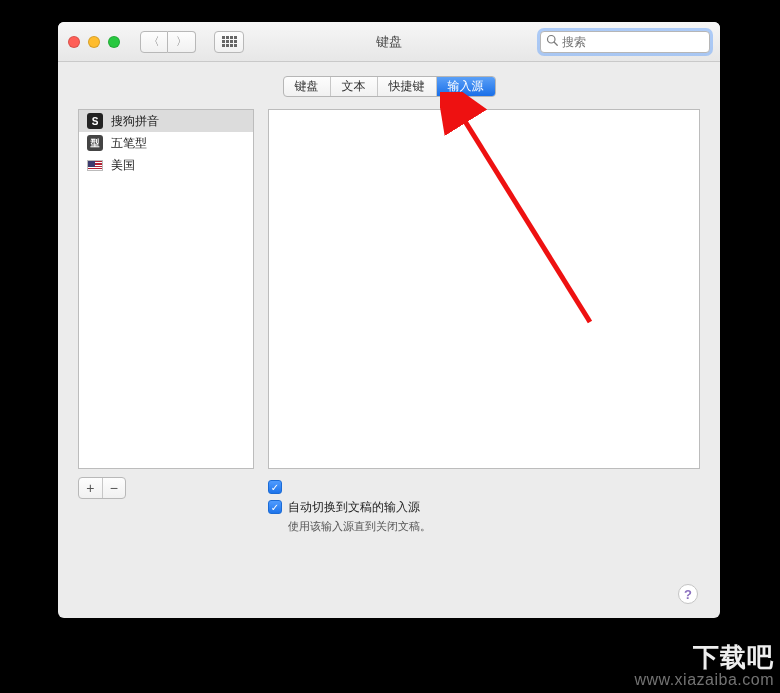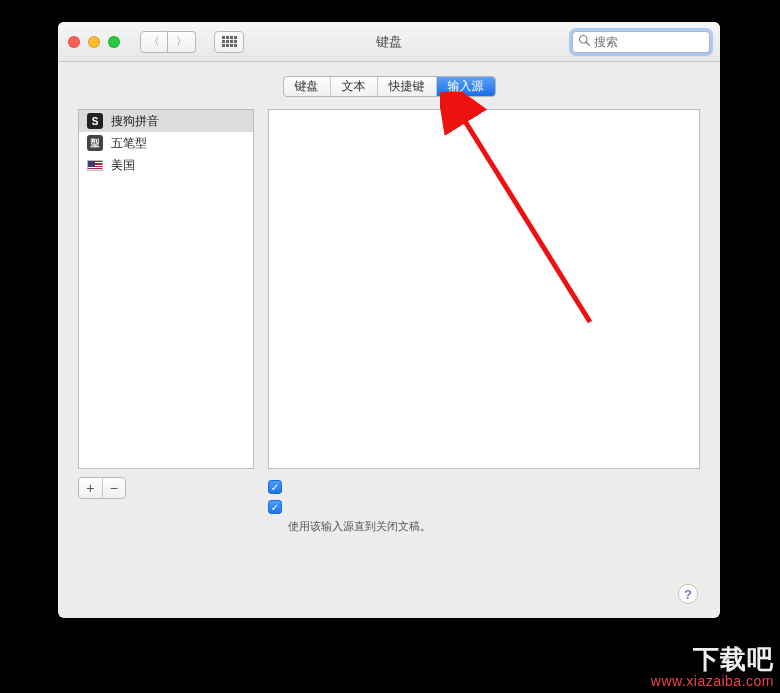--- a/index.html
+++ b/index.html
@@ -64,21 +64,21 @@
       margin-left: 8px;
     }
     .apps-grid { display: grid; grid-template-columns: repeat(4,3px); grid-auto-rows:3px; gap:1px; }
     .apps-grid span { background:#666; width:3px; height:3px; }
     .title {
       position:absolute; left:50%; transform:translateX(-50%);
       color:#4a4a4a; font-size:13px;
     }
     .search {
       margin-left: auto;
-      width: 138px; height: 22px;
+      width: 170px; height: 22px;
       background:#fff;
       border:1px solid #b6b6b6;
       border-radius: 4px;
       box-shadow: 0 0 0 3px rgba(115,170,250,0.55);
       display:flex; align-items:center;
       padding: 0 5px;
       gap:4px;
     }
     .search .mag { color:#7a7a7a; font-size:12px; }
     .search input {
@@ -193,21 +193,21 @@
     .arrow {
       position:absolute;
       left: 440px; top: 92px;
       pointer-events:none;
     }
     .watermark {
       position:absolute; right:6px; bottom:4px; text-align:right;
       color:#eee;
     }
     .watermark .big{font-size:26px;font-weight:800;letter-spacing:1px;}
-    .watermark .url{font-size:14px;color:#ef4444;letter-spacing:0.5px;margin-top:-4px;}
+    .watermark .url{font-size:16px;color:#737373;letter-spacing:0.5px;margin-top:-4px;}
   </style>
 </head>
 <body>
 
 <div class="window">
   <div class="titlebar">
     <div class="traffic">
       <div class="tl close"></div>
       <div class="tl min"></div>
       <div class="tl max"></div>
@@ -299,20 +299,21 @@
               <span>−</span>
             </div>
         </div>
       </div>
       <div class="options">
         <div class="checkrow">
           <span class="cb">✓</span>
         </div>
         <div class="checkrow">
           <span class="cb">✓</span>
+          <span>自动切换到文稿的输入源</span>
         </div>
         <div class="hint">使用该输入源直到关闭文稿。</div>
       </div>
     </div>
 
     <div class="help">
       <span>?</span>
     </div>
   </div>
 </div>

